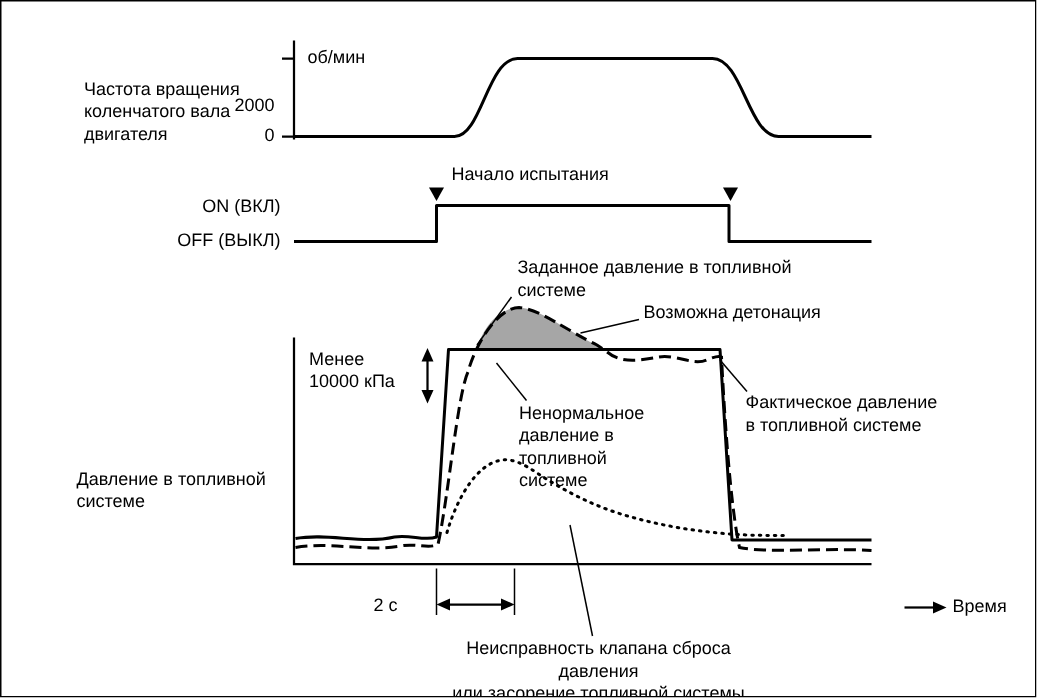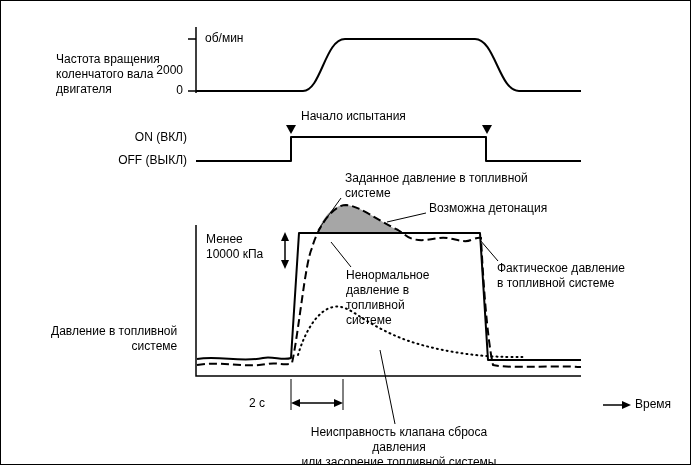--- a/index.html
+++ b/index.html
@@ -78,21 +78,21 @@
   <div class="lbl" style="left:204px; top:30px;">об/мин</div>
   <div class="lbl r" style="left:125px; top:82px; width:57px;">0</div>
   <div class="lbl" style="left:55px; top:51px;">Частота вращения
 коленчатого вала
 двигателя</div>
 
   <div class="lbl r" style="left:100px; top:129px; width:86px;">ON (ВКЛ)</div>
   <div class="lbl r" style="left:96px; top:152px; width:90px;">OFF (ВЫКЛ)</div>
   <div class="lbl" style="left:300px; top:108px;">Начало испытания</div>
 
-  <div class="lbl" style="left:50px; top:323px;text-align:right;">Давление в топливной
+  <div class="lbl" style="left:50px; top:311px;">Давление в топливной
 системе</div>
   <div class="lbl" style="left:344px; top:170px;">Заданное давление в топливной
 системе</div>
   <div class="lbl" style="left:428px; top:200px;">Возможна детонация</div>
   <div class="lbl" style="left:205px; top:231px;">Менее
 10000 кПа</div>
   <div class="lbl" style="left:345px; top:267px;">Ненормальное
 давление в
 топливной
 системе</div>

